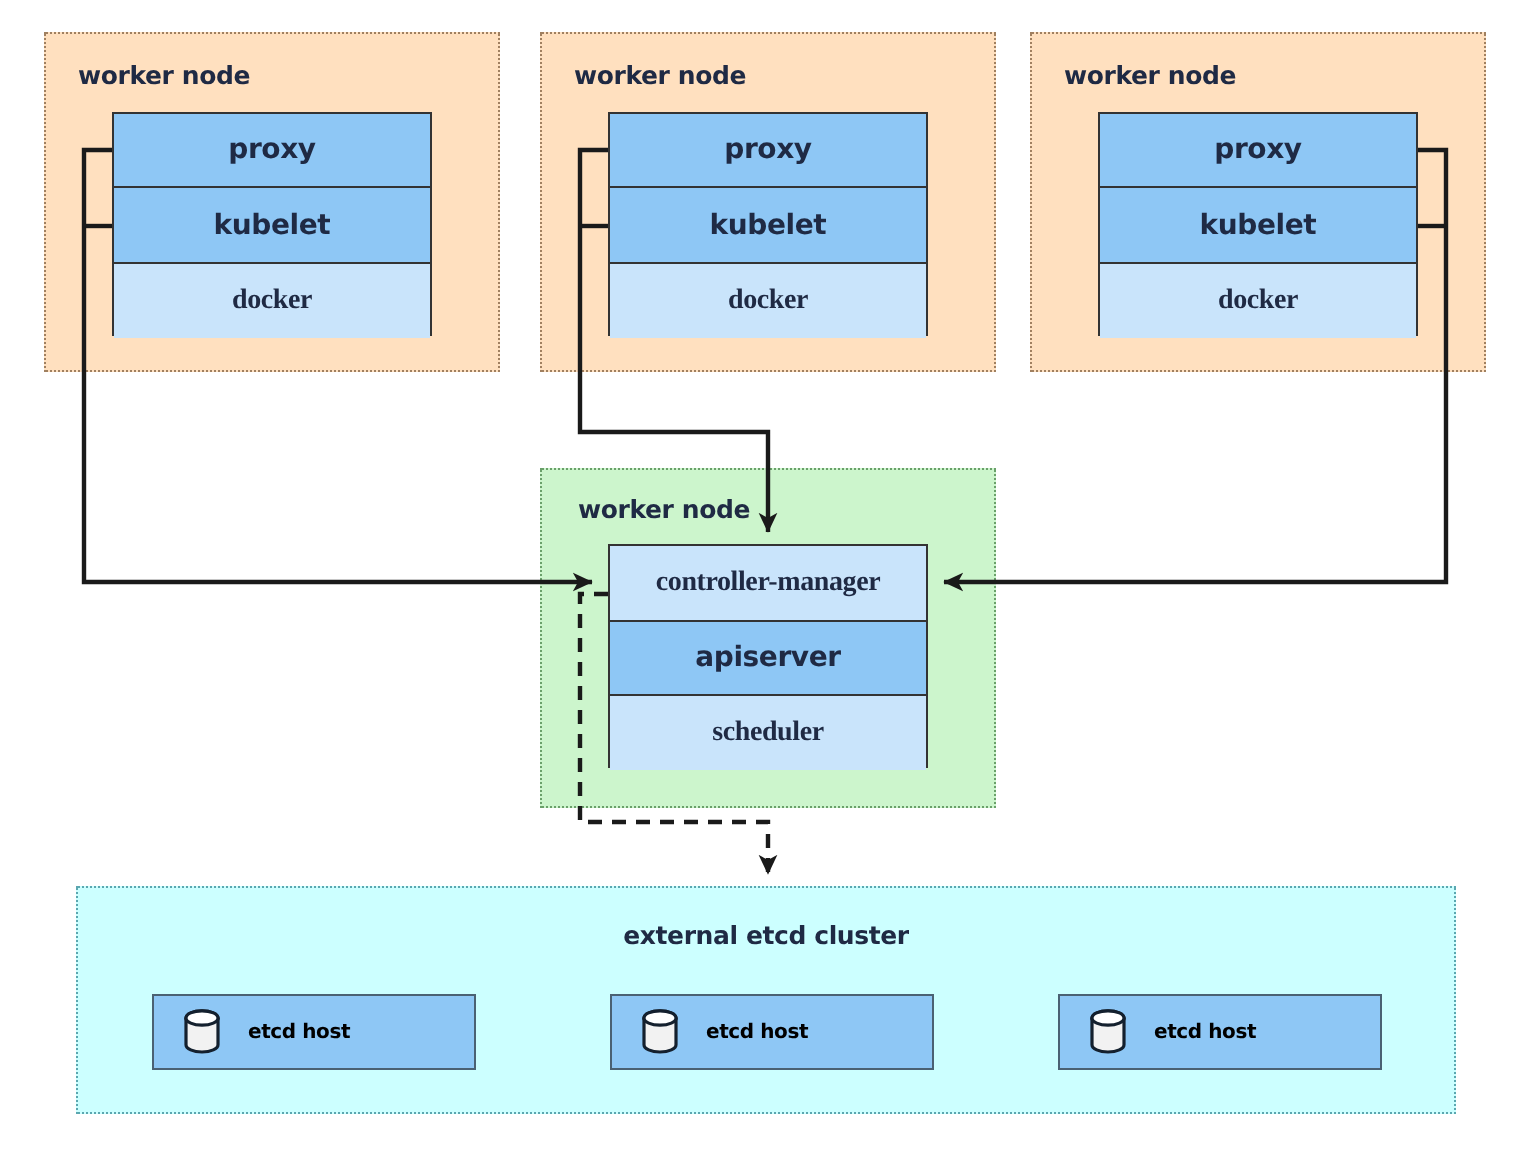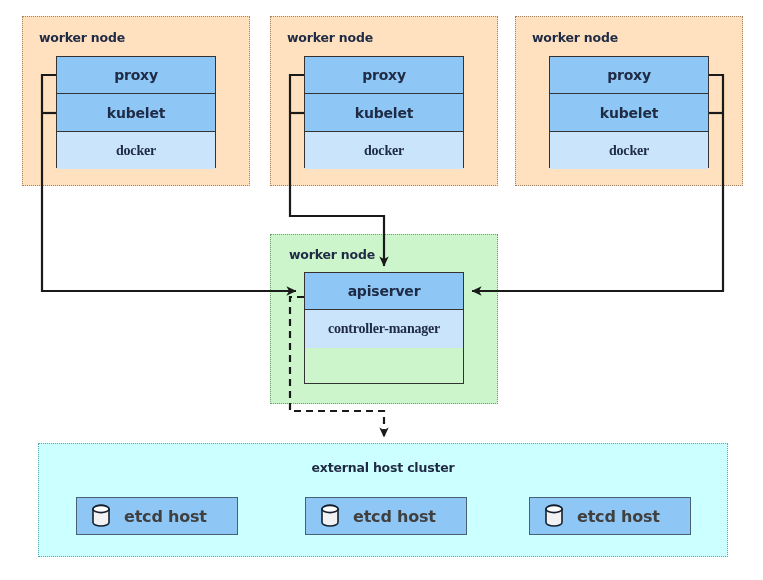--- a/index.html
+++ b/index.html
@@ -83,23 +83,23 @@
   .etcd-host {
     position: absolute;
     box-sizing: border-box;
     background: #8ec7f5;
     border: 1px solid #4a6173;
     display: flex;
     align-items: center;
     padding-left: 14px;
   }
   .etcd-host-label {
-    font-size: 16px;
+    font-size: 10px;
     font-weight: bold;
-    color: #404040;
+    color: #000000;
     margin-left: 13px;
     letter-spacing: -0.2px;
   }
   .db-icon { flex: 0 0 auto; display: block; }
   
   #wires {
     position: absolute;
     left: 0; top: 0;
     width: 763px;
     height: 580px;
@@ -135,26 +135,27 @@
   <div class="stack" style="left:549px; top:56px; width:160px; height:112px;">
     <div class="cell cell-dark" style="height:37px;">proxy</div>
     <div class="cell cell-dark" style="height:38px;">kubelet</div>
     <div class="cell cell-light" style="height:37px;">docker</div>
   </div>
 
   <div class="group group-master" style="left:270px; top:234px; width:228px; height:170px;">
     <span class="group-label group-label-master">worker node</span>
   </div>
   <div class="stack" style="left:304px; top:272px; width:160px; height:112px;">
+    <div class="cell cell-light" style="height:38px;">controller-manager</div>
     <div class="cell cell-dark" style="height:37px;">apiserver</div>
-    <div class="cell cell-light" style="height:38px;">controller-manager</div>
+    <div class="cell cell-light" style="height:37px;">scheduler</div>
   </div>
 
   <div class="group group-etcd" style="left:38px; top:443px; width:690px; height:114px;">
-    <span class="group-label group-label-center">external host cluster</span>
+    <span class="group-label group-label-center">external etcd cluster</span>
   </div>
 
   <div class="etcd-host" style="left:76px; top:497px; width:162px; height:38px;">
     <svg class="db-icon" width="20" height="24" viewBox="0 0 20 24">
       <ellipse cx="10" cy="5" rx="8" ry="3.6" fill="#ffffff" stroke="#14202e" stroke-width="1.6"></ellipse>
       <path d="M2 5 L2 18.4 A8 3.6 0 0 0 18 18.4 L18 5" fill="#f2f2f2" stroke="#14202e" stroke-width="1.6"></path>
       <ellipse cx="10" cy="5" rx="8" ry="3.6" fill="#ffffff" stroke="#14202e" stroke-width="1.6"></ellipse>
     </svg>
     <span class="etcd-host-label">etcd host</span>
   </div>

